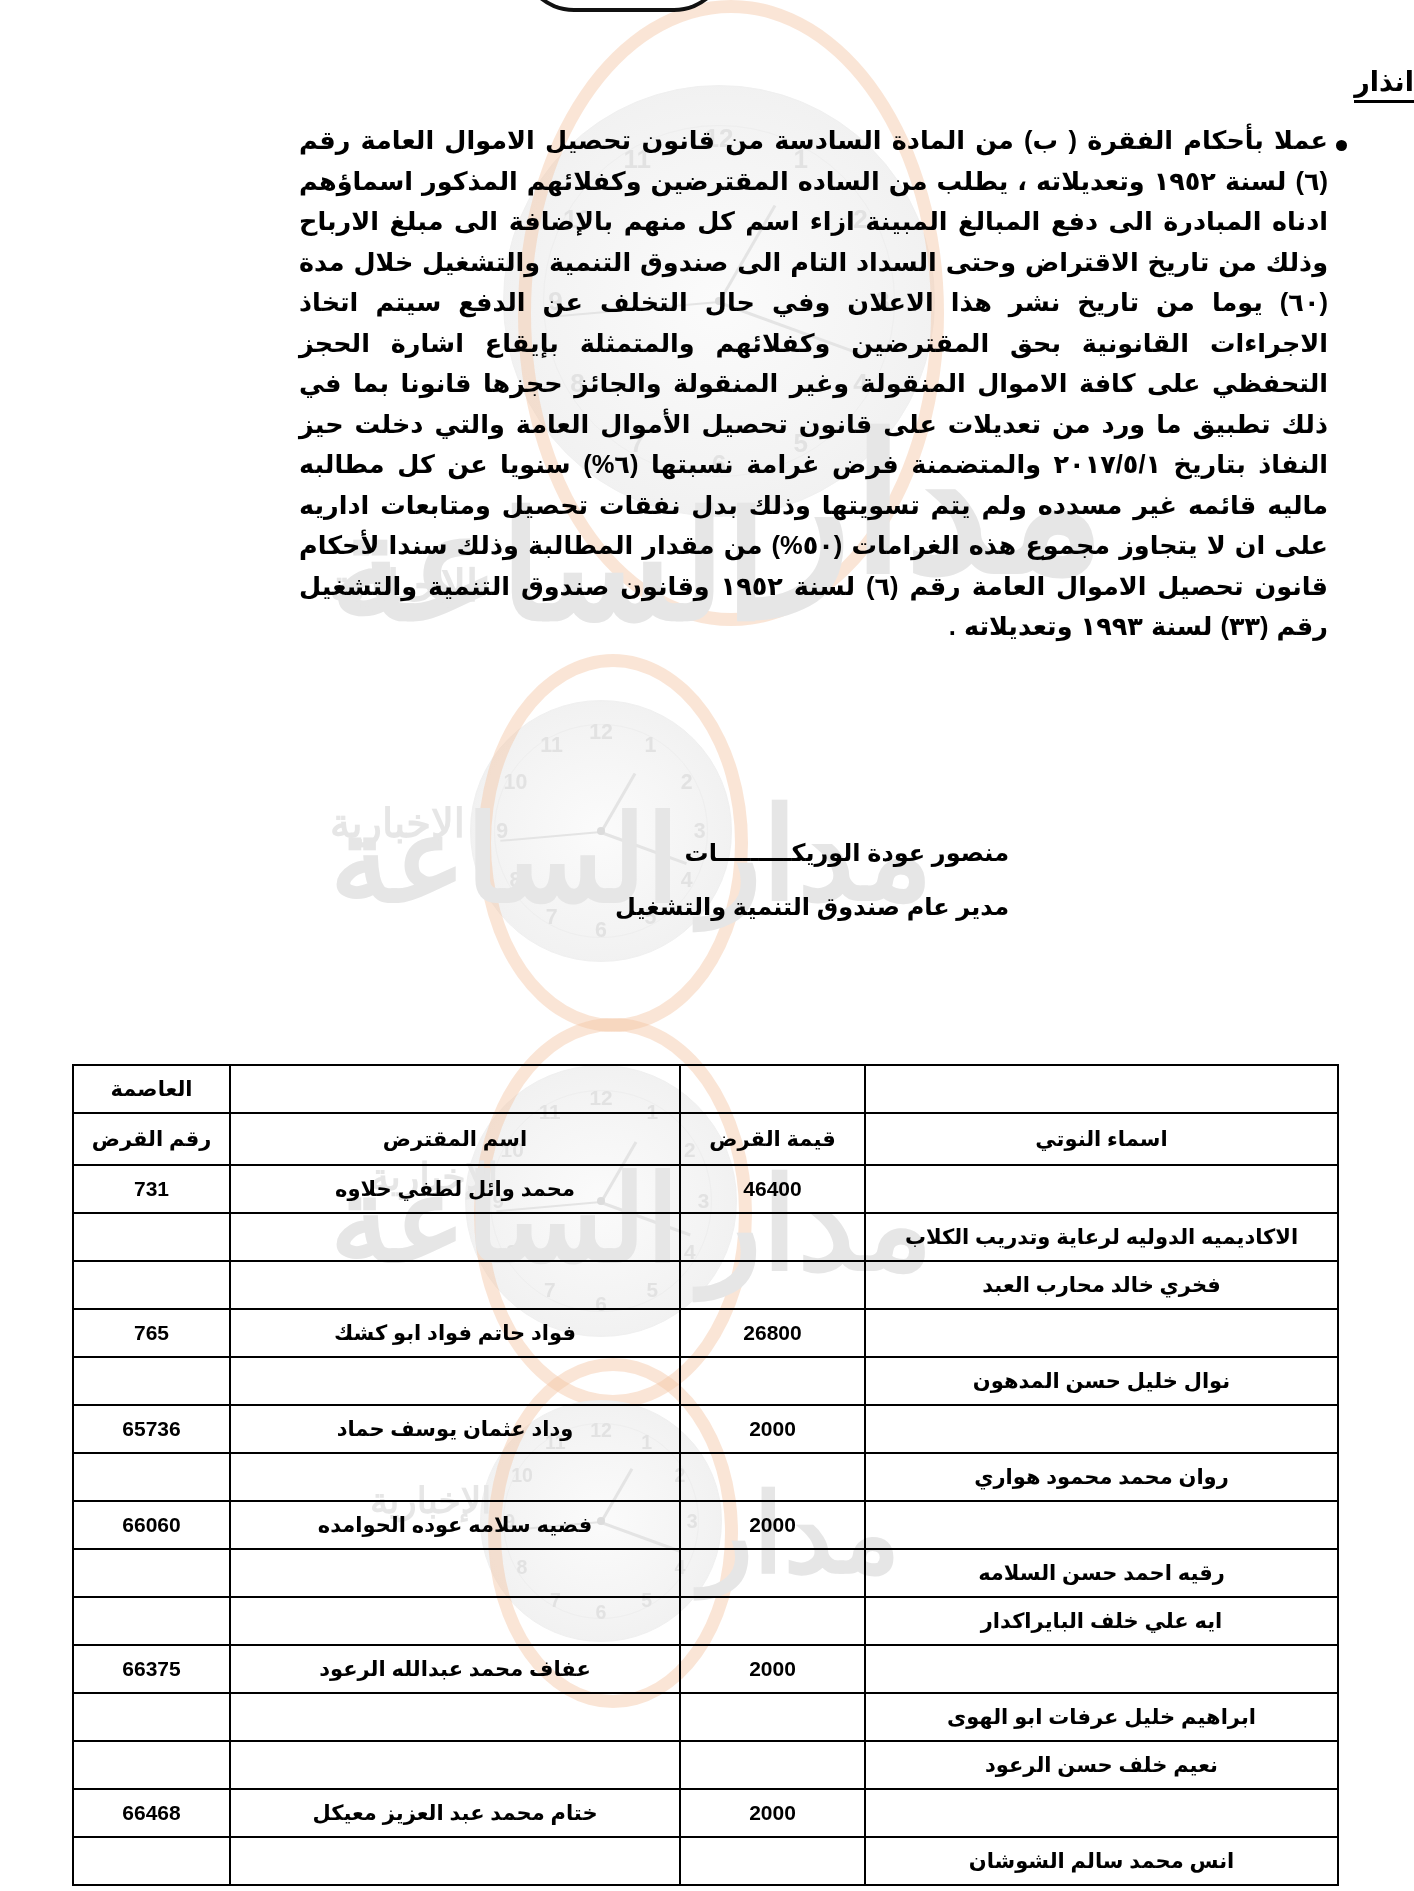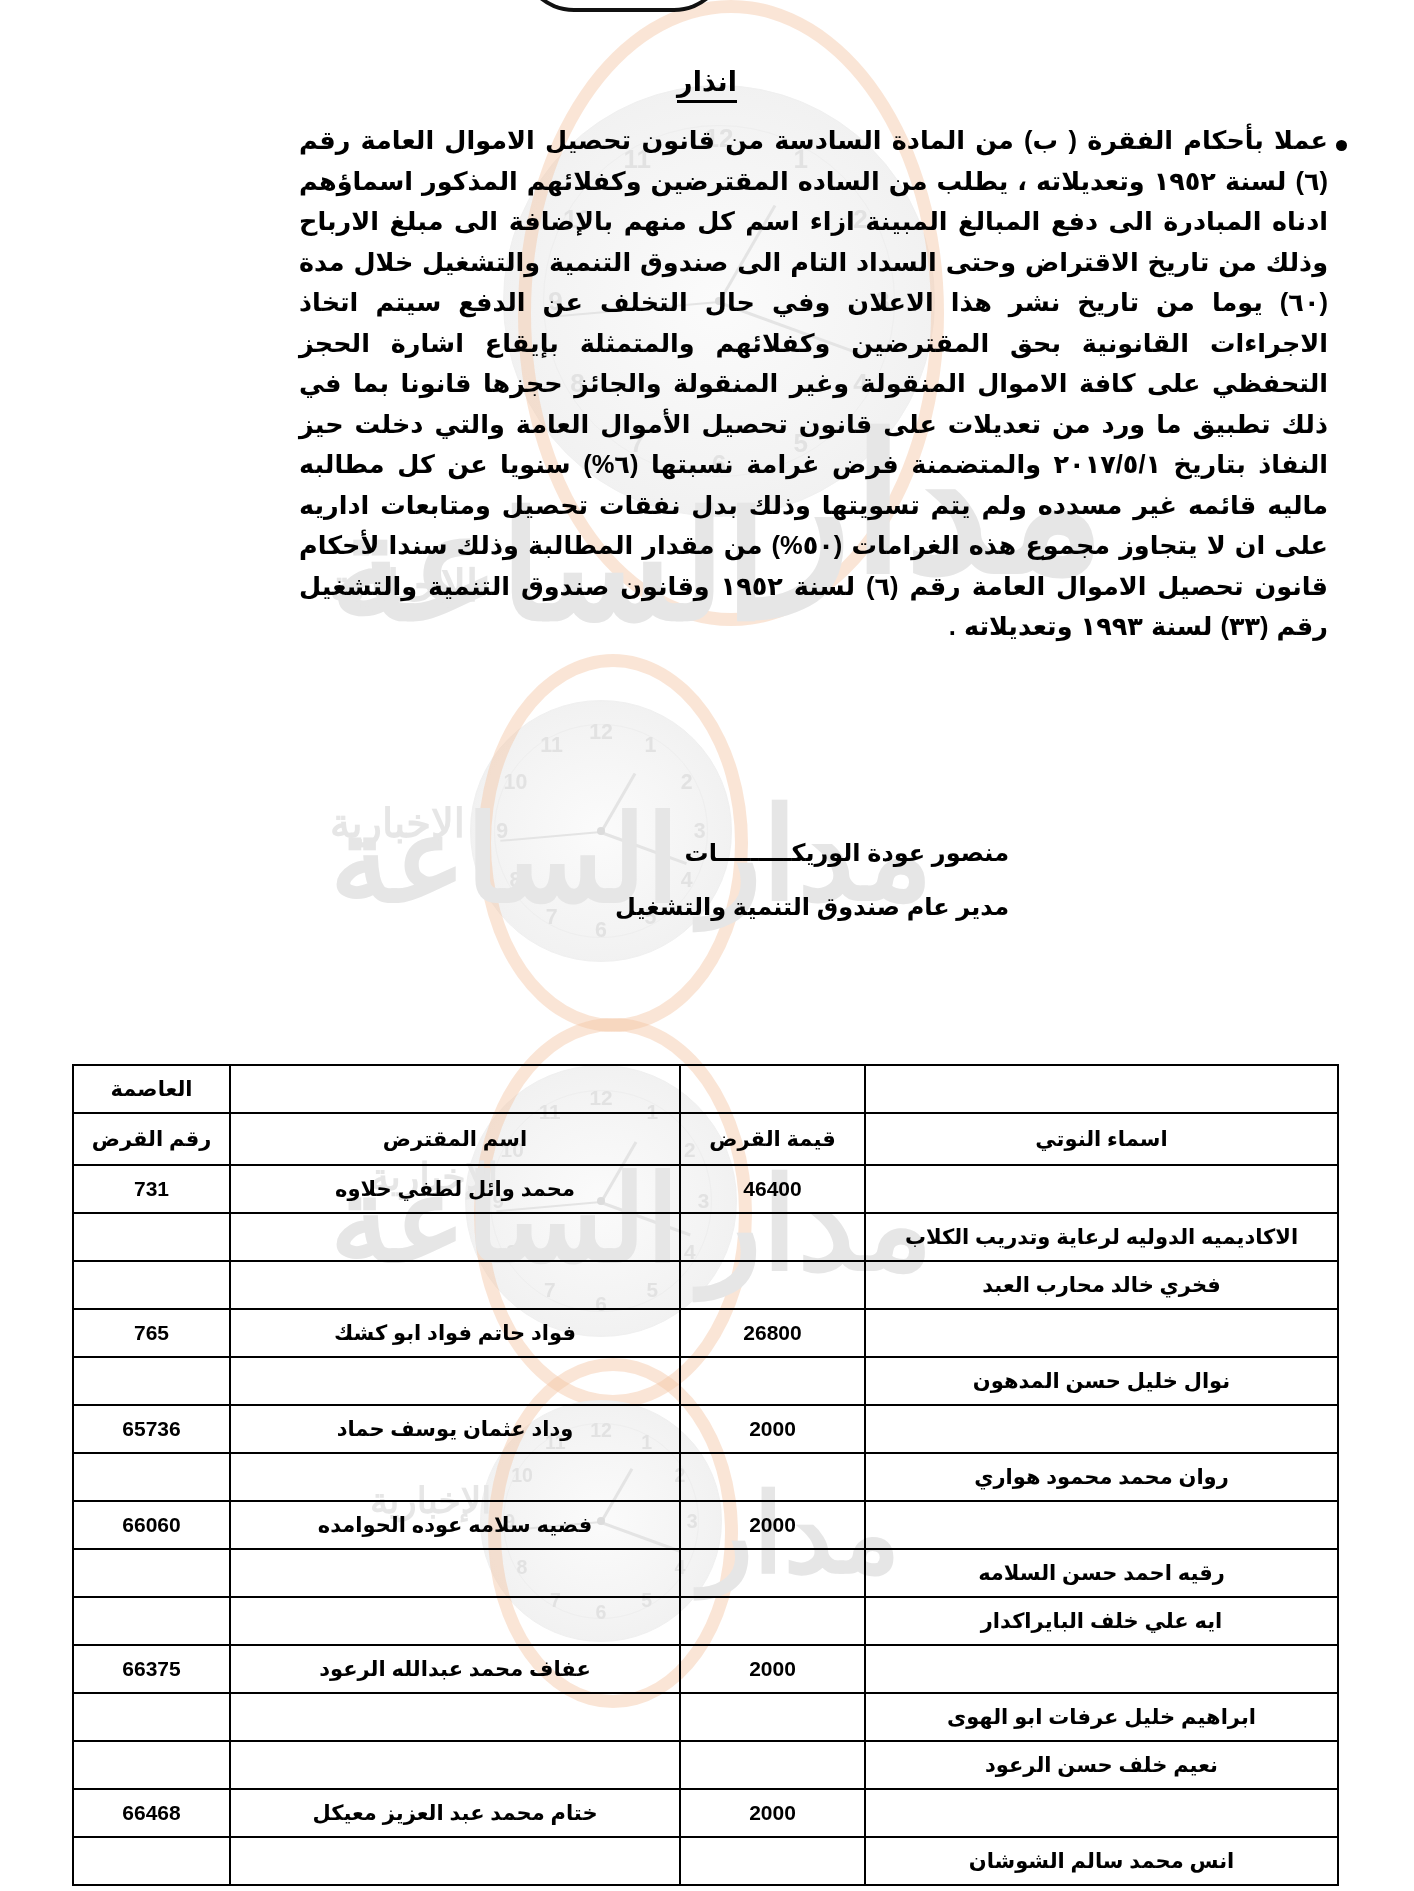--- a/index.html
+++ b/index.html
@@ -45,21 +45,21 @@
 
   
   #content{position:relative;z-index:2;}
 
   .top-shape{
     position:absolute;left:520px;top:-42px;width:200px;height:46px;
     border:4px solid #111;border-radius:0 0 92px 92px;background:#fff;
   }
 
   .doc-title{
-    position:absolute;top:48px;left:0;right:0;text-align:center;
+    position:absolute;top:48px;left:0;right:0;text-align:right;
     font-size:27px;font-weight:bold;letter-spacing:.5px;
   }
   .doc-title span{
     border-bottom:3px solid #000;padding-bottom:3px;
   }
 
   .para-wrap{
     position:absolute;top:120px;right:60px;width:1055px;
     display:flex;flex-direction:row;align-items:flex-start;
   }

